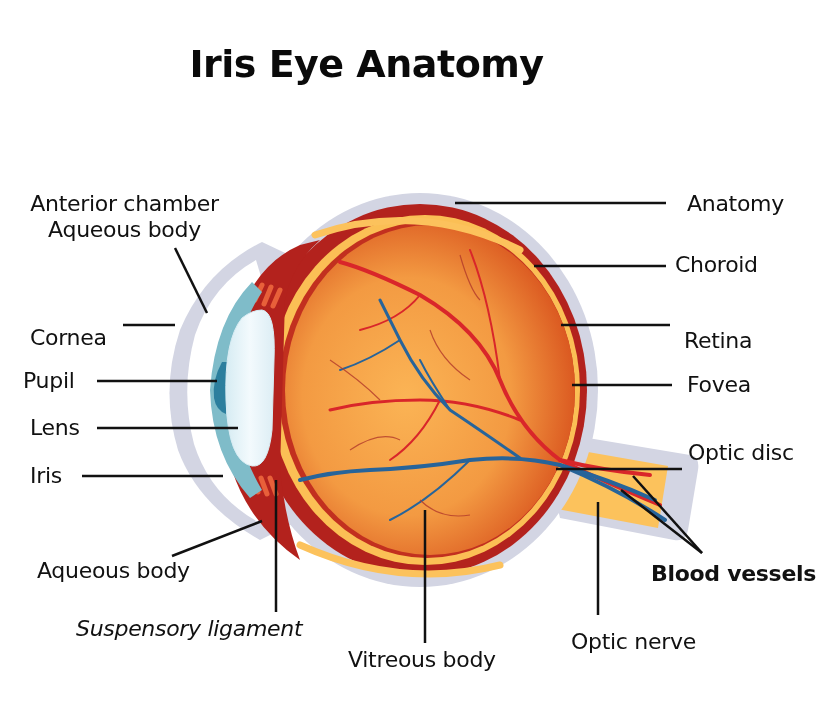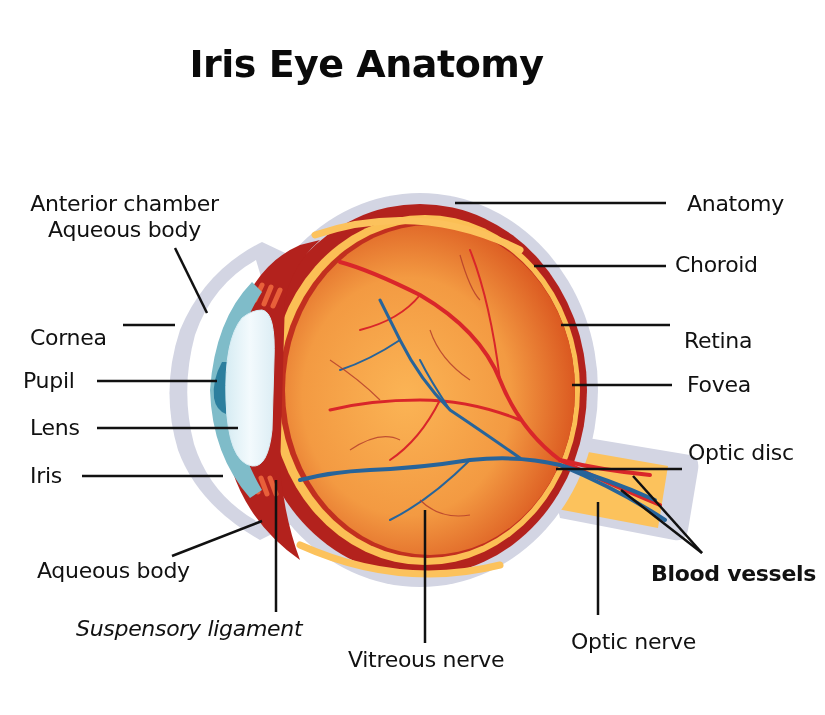--- a/index.html
+++ b/index.html
@@ -138,21 +138,21 @@
   <div>Anterior chamber</div>
   <div>Aqueous body</div>
 </div>
 <div class="label" style="left:30px; top:312px;margin-top:13px;">Cornea</div>
 <div class="label" style="left:23px; top:368px;">Pupil</div>
 <div class="label" style="left:30px; top:415px;">Lens</div>
 <div class="label" style="left:30px; top:463px;">Iris</div>
 <div class="label" style="left:37px; top:558px;">Aqueous body</div>
 
 <div class="label" style="left:76px; top:616px;font-style:italic;">Suspensory ligament</div>
-<div class="label" style="left:348px; top:647px;">Vitreous nerve</div>
+<div class="label" style="left:348px; top:647px;">Vitreous body</div>
 <div class="label" style="left:571px; top:616px;margin-top:13px;">Optic nerve</div>
 
 <div class="label" style="left:687px; top:191px;">Anatomy</div>
 <div class="label" style="left:675px; top:252px;">Choroid</div>
 <div class="label" style="left:684px; top:328px;">Retina</div>
 <div class="label" style="left:687px; top:372px;">Fovea</div>
 <div class="label two" style="left:688px; top:440px;">
   <div>Optic disc</div>
 </div>
 <div class="label" style="left:651px; top:561px;font-weight:bold;">Blood vessels</div>

